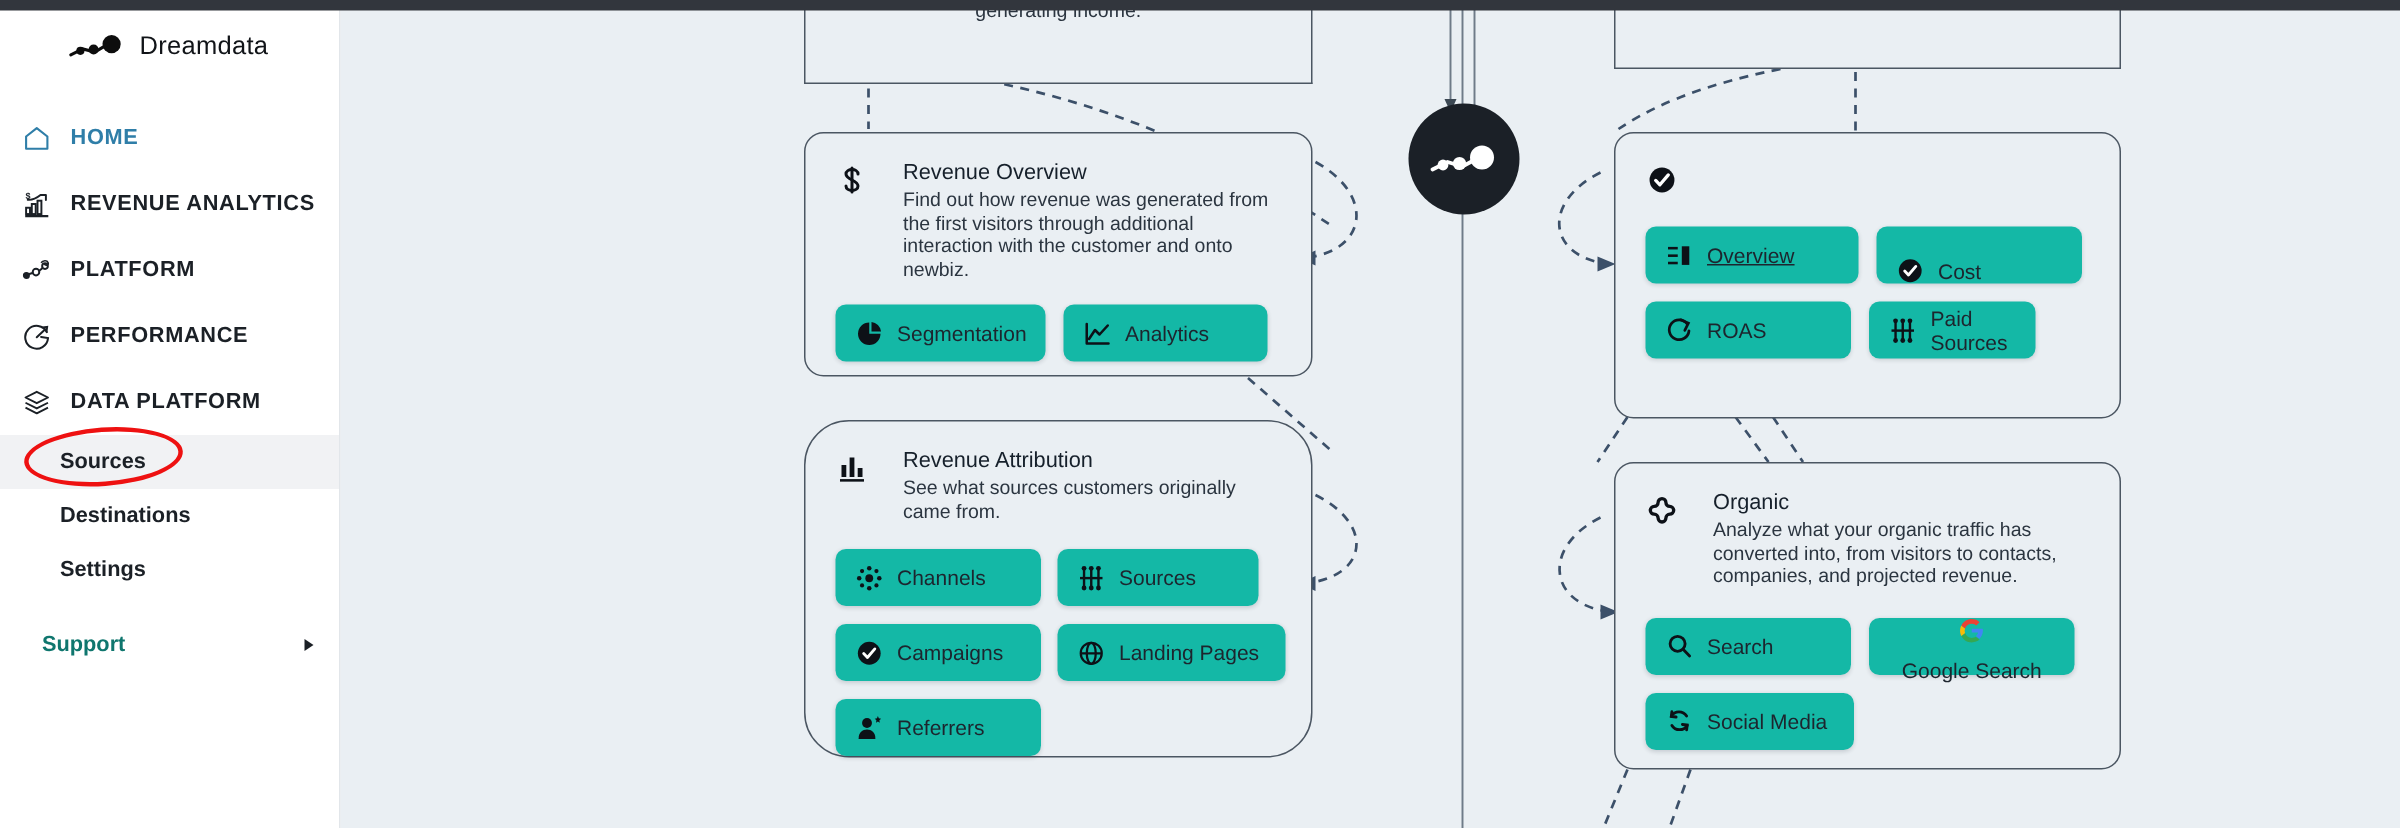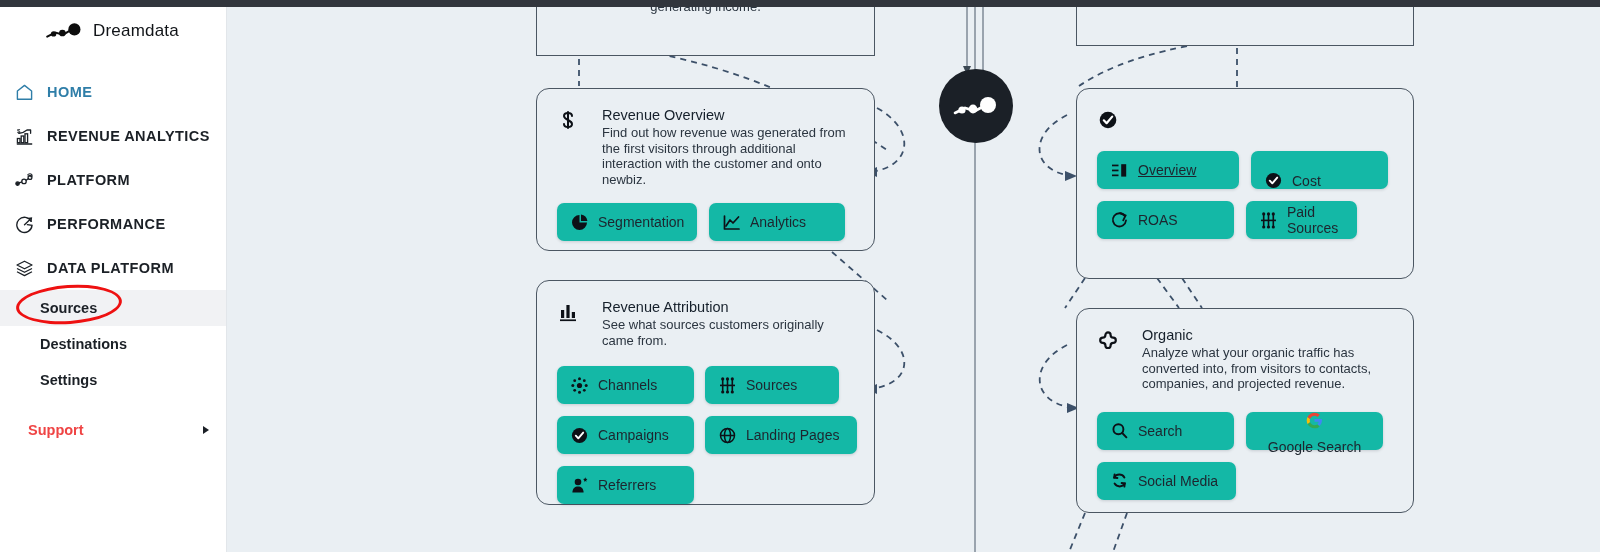--- a/index.html
+++ b/index.html
@@ -46,21 +46,21 @@
   .subnav-item {
     display: flex; align-items: center;
     height: 36px; padding-left: 40px;
     font-size: 14.5px; color: #1b2026; cursor: default;
   }
   .subnav-item.selected { background: #f1f2f4; }
 
   .support-row {
     display: flex; align-items: center; gap: 13px;
     height: 44px; padding-left: 15px; margin-top: 10px;
-    font-size: 14.5px; color: #ef4444;
+    font-size: 14.5px; color: #0f766e;
   }
   .support-caret {
     position: absolute; right: 17px;
     width: 0; height: 0;
     border-left: 6px solid #1b2026;
     border-top: 4.5px solid transparent;
     border-bottom: 4.5px solid transparent;
   }
   .support-wrap { position: relative; }
 
@@ -204,21 +204,21 @@
             <svg viewBox="0 0 17 17" fill="none" stroke="#0d1117" stroke-width="1.7" stroke-linecap="round" stroke-linejoin="round">
                 <path d="M1.5 2 V15 H16"></path>
                 <path d="M3 12 L7 6 L10 9 L15.5 3"></path>
               </svg>
           </span>
           <span>Analytics</span>
         </div>
       </div>
     </div>
 
-    <div class="group" style="left:309px; top:280px; width:339px; height:225px; padding:18px 20px 0;">
+    <div class="group" style="left:309px; top:280px; width:339px; height:225px; padding:18px 20px 0;border-radius:30px;">
       <div class="grp-head">
         <span class="grp-icon">
           <svg viewBox="0 0 22 22">
               <rect x="4" y="9" width="3.2" height="8" fill="#0d1117"></rect>
               <rect x="9.4" y="4" width="3.2" height="13" fill="#0d1117"></rect>
               <rect x="14.8" y="11" width="3.2" height="6" fill="#0d1117"></rect>
               <rect x="3" y="18.4" width="16" height="1.7" fill="#0d1117"></rect>
             </svg>
         </span>
         <div>

